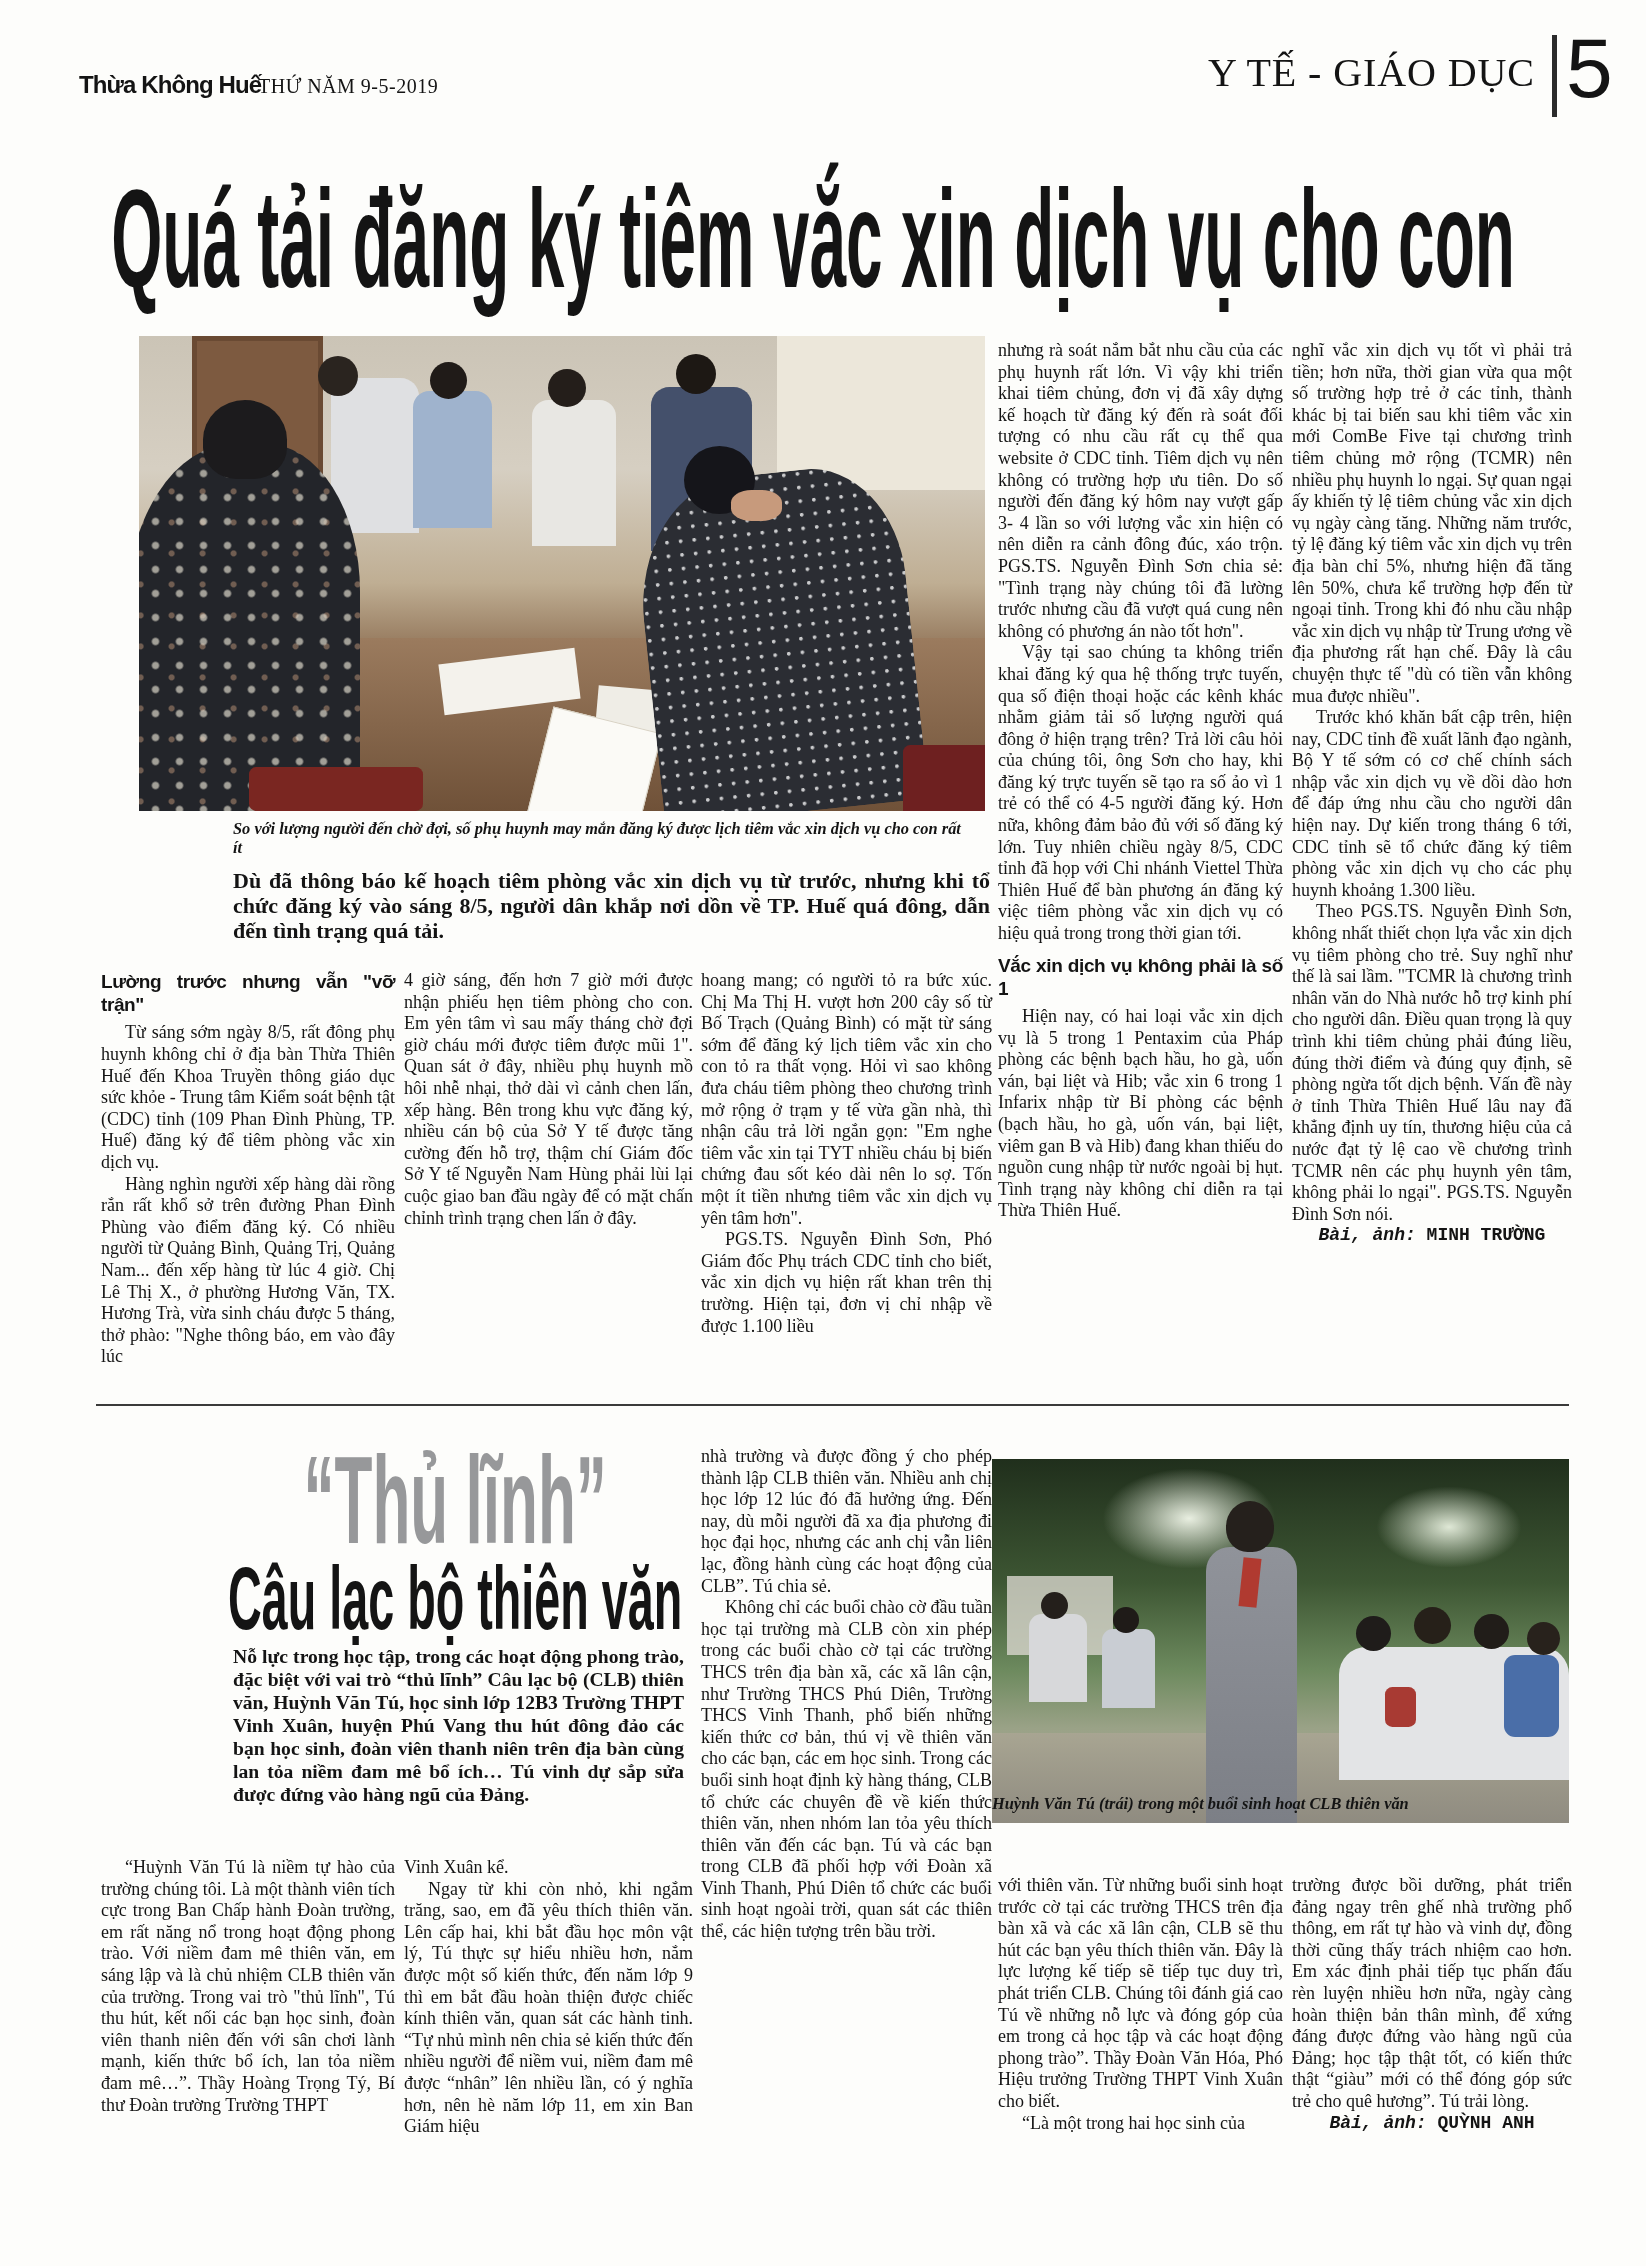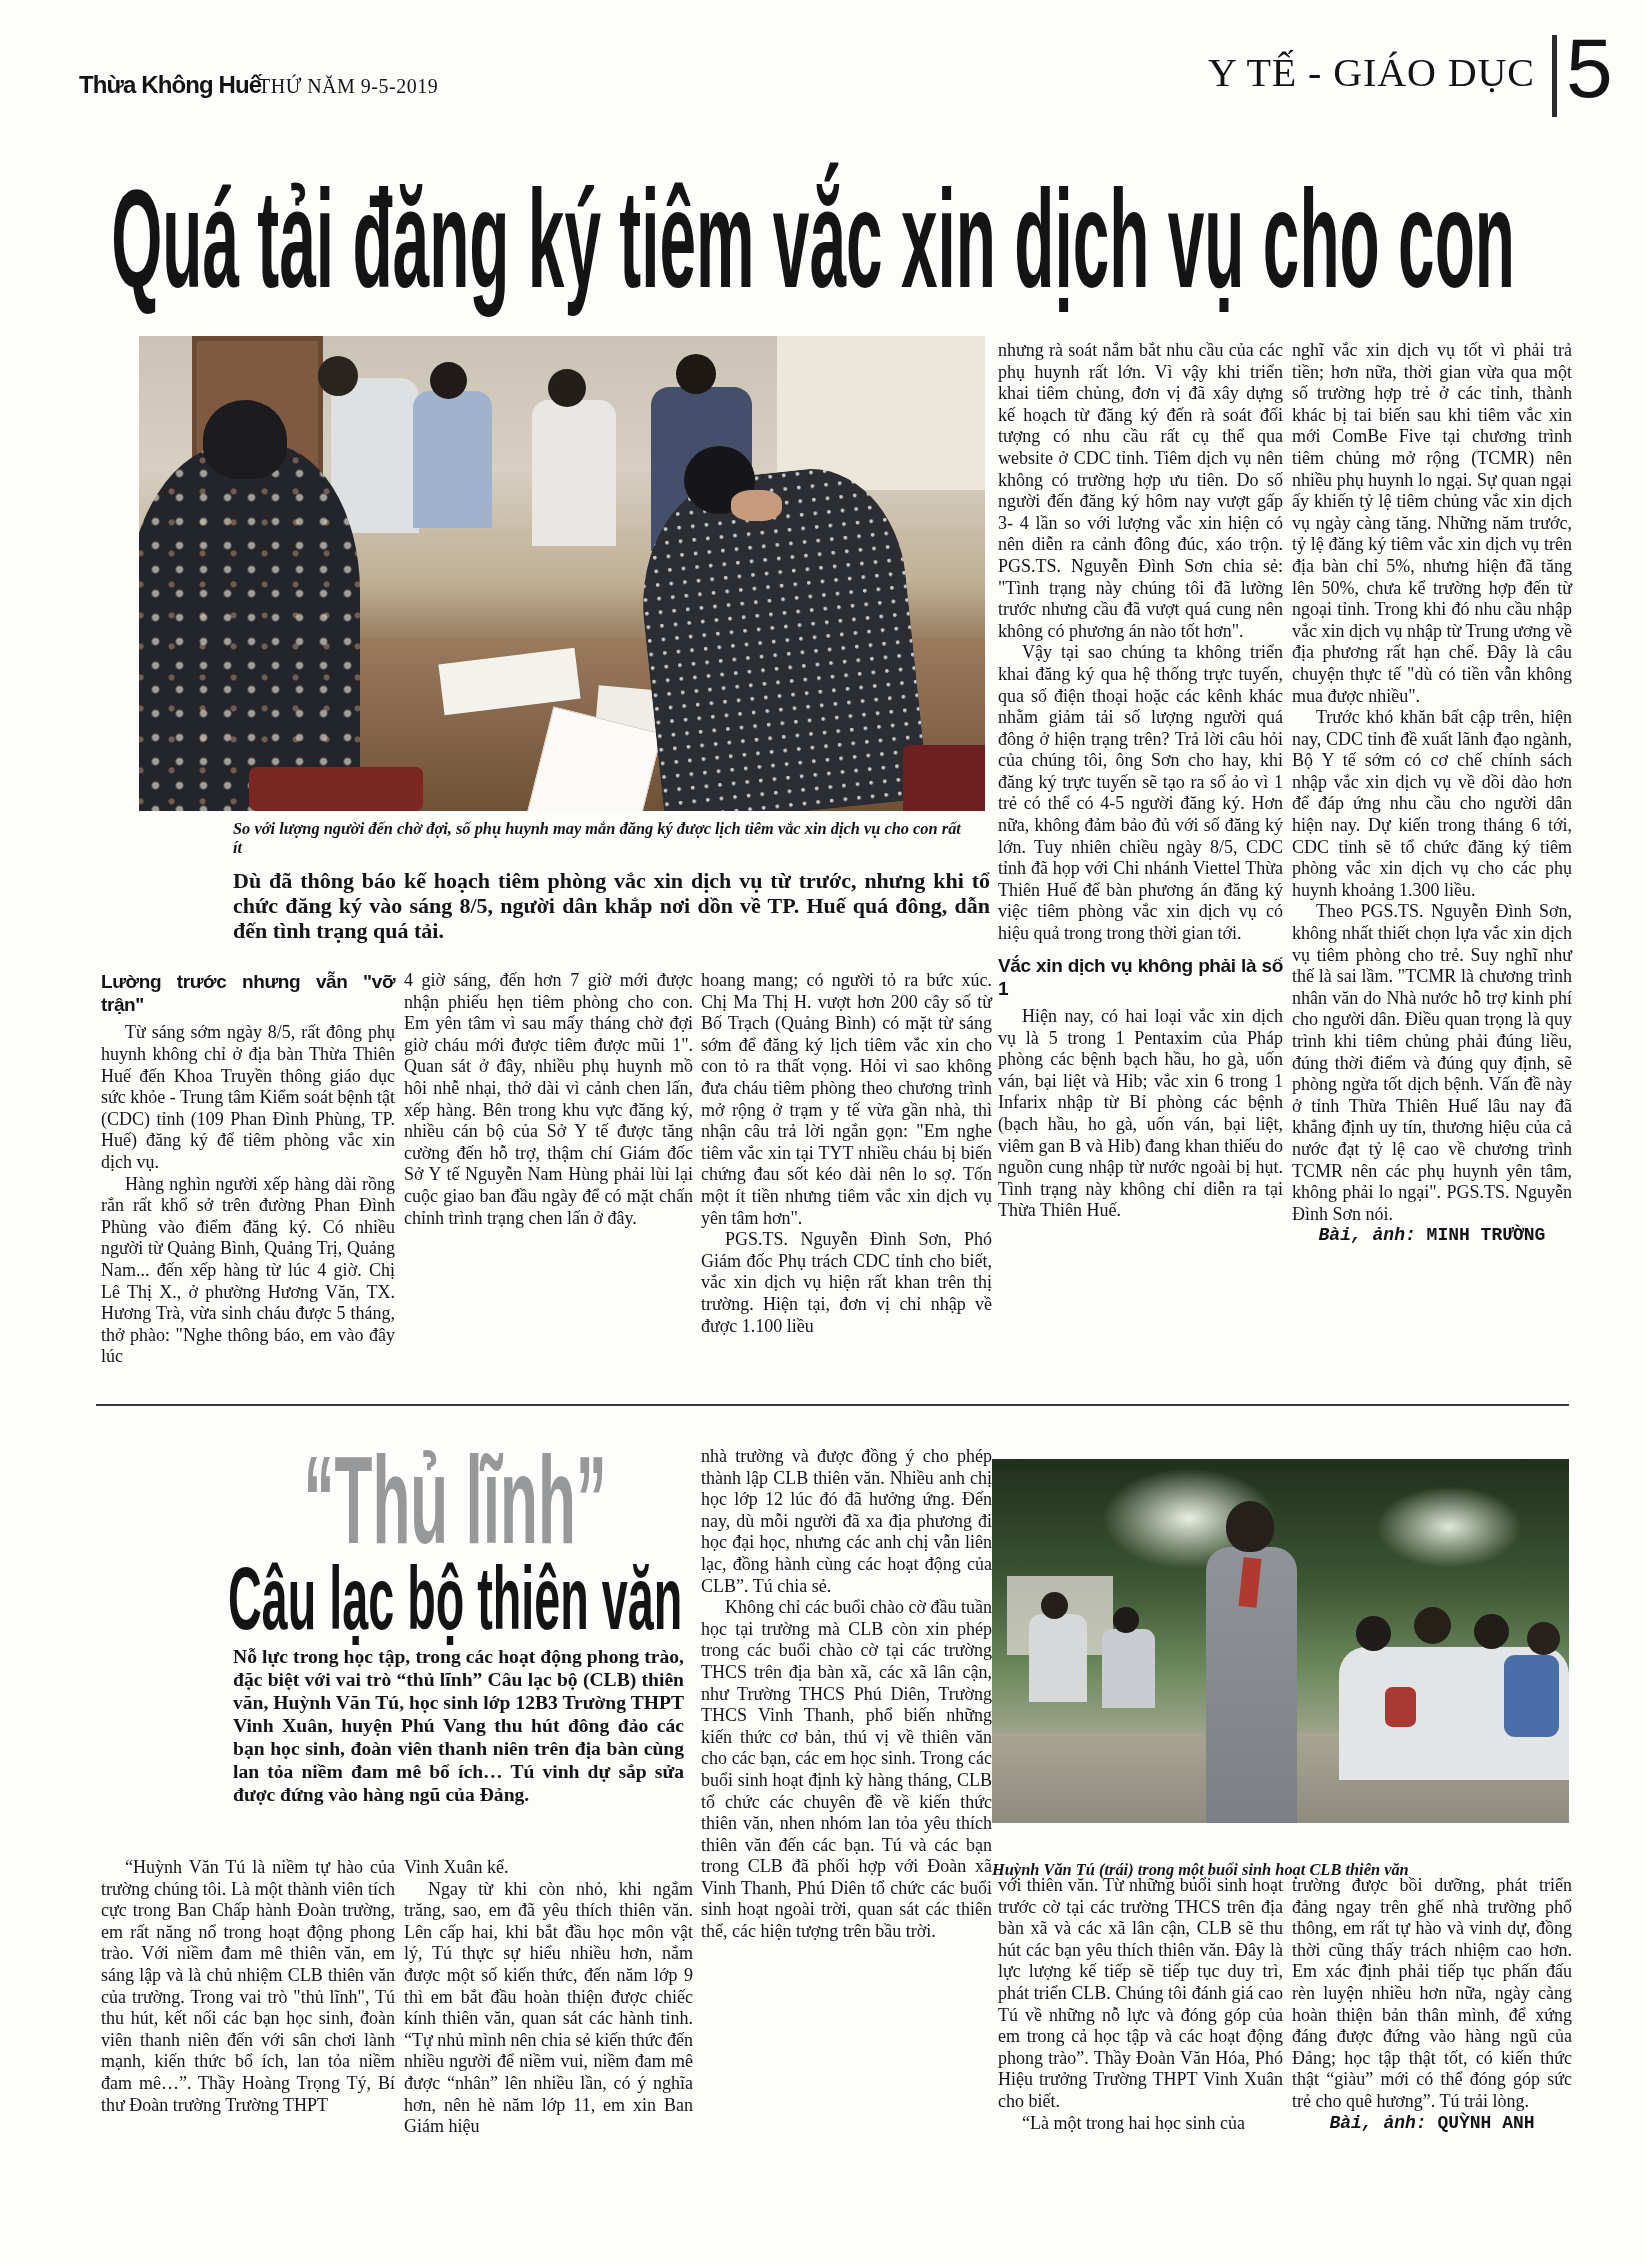--- a/index.html
+++ b/index.html
@@ -138,21 +138,21 @@
   <div style="left:249px;top:99px;width:18.3px;height:49px;background:#b03a30;transform:rotate(6deg);"></div>
   <div style="left:347px;top:188px;width:230px;height:133px;background:#e3e4e6;border-radius:27.4px 27.4px 0 0;"></div>
   <div style="left:364px;top:157px;width:35px;height:35px;background:#1f1c1a;border-radius:50%;"></div>
   <div style="left:422px;top:148px;width:37px;height:37px;background:#262019;border-radius:50%;"></div>
   <div style="left:482px;top:155px;width:35px;height:35px;background:#211d19;border-radius:50%;"></div>
   <div style="left:535px;top:163px;width:33px;height:33px;background:#28221c;border-radius:50%;"></div>
   <div style="left:512px;top:196px;width:55px;height:82px;background:#4a6ea8;border-radius:11px;"></div>
   <div style="left:393px;top:228px;width:31px;height:40px;background:#a83a33;border-radius:7.3px;"></div>
 </div>
 
-<div class="abs caption" style="left:992px;top:1860px;width:576px;">Huỳnh Văn Tú (trái) trong một buổi sinh hoạt CLB thiên văn</div>
+<div class="abs caption" style="left:992px;top:1794px;width:576px;">Huỳnh Văn Tú (trái) trong một buổi sinh hoạt CLB thiên văn</div>
 
 <div class="col" style="left:101px;top:1857px;width:294px;height:315px;">
   <p>“Huỳnh Văn Tú là niềm tự hào của trường chúng tôi. Là một thành viên tích cực trong Ban Chấp hành Đoàn trường, em rất năng nổ trong hoạt động phong trào. Với niềm đam mê thiên văn, em sáng lập và là chủ nhiệm CLB thiên văn của trường. Trong vai trò "thủ lĩnh", Tú thu hút, kết nối các bạn học sinh, đoàn viên thanh niên đến với sân chơi lành mạnh, kiến thức bổ ích, lan tỏa niềm đam mê…”. Thầy Hoàng Trọng Tý, Bí thư Đoàn trường Trường THPT</p>
 </div>
 
 <div class="col" style="left:404px;top:1857px;width:289px;height:315px;">
   <p class="cont">Vinh Xuân kể.</p>
   <p>Ngay từ khi còn nhỏ, khi ngắm trăng, sao, em đã yêu thích thiên văn. Lên cấp hai, khi bắt đầu học môn vật lý, Tú thực sự hiểu nhiều hơn, nắm được một số kiến thức, đến năm lớp 9 thì em bắt đầu hoàn thiện được chiếc kính thiên văn, quan sát các hành tinh. “Tự nhủ mình nên chia sẻ kiến thức đến nhiều người để niềm vui, niềm đam mê được “nhân” lên nhiều lần, có ý nghĩa hơn, nên hè năm lớp 11, em xin Ban Giám hiệu</p>
 </div>
 

